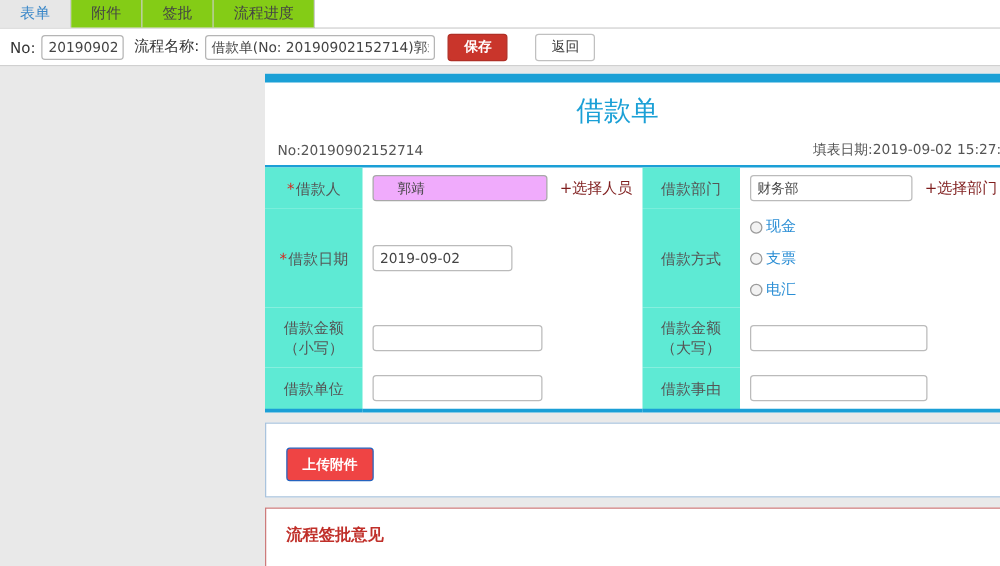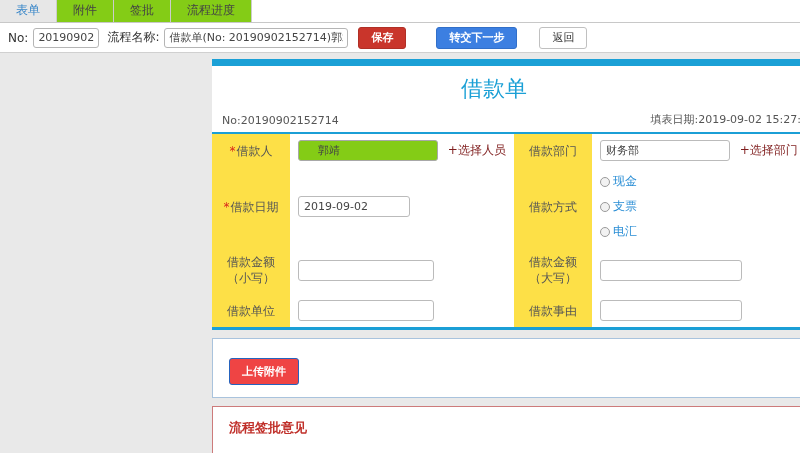--- a/index.html
+++ b/index.html
@@ -26,26 +26,26 @@
   .btn-save { background: #c9352b; color: #fff; border-color: #b02f26; margin-left: 10px; }
   .btn-next { background: #3c7fe1; color: #fff; border-color: #316fc9; margin-left: 30px; }
   .btn-back { background: #fff; color: #333; border-color: #c0c0c0; margin-left: 22px; font-weight: normal; }
   
   .content { margin-left: 212px; width: 600px; padding-top: 6px; }
   .panel-form { background: #fff; }
   .blue-bar { height: 7px; background: #1ba0d6; }
   .form-title { color: #1ba0d6; font-size: 22px; font-weight: normal; text-align: center; padding: 8px 36px 6px 0; }
   .no-date { display: flex; justify-content: space-between; align-items: flex-end; font-size: 11px; color: #555; padding: 2px 4px 5px 10px; border-bottom: 2px solid #1b9fd6; white-space: nowrap; }
   table.form-table { width: 100%; border-collapse: collapse; font-size: 12px; border-bottom: 3px solid #1b9fd6; }
-  td.lbl { width: 78px; background: #fde047; color: #555; text-align: center; padding: 8px 5px; line-height: 16px; }
+  td.lbl { width: 78px; background: #5eead4; color: #555; text-align: center; padding: 8px 5px; line-height: 16px; }
   td.fld { padding: 6px 8px; white-space: nowrap; }
   td.fld.c2 { width: 218px; }
   .req { color: #d9251c; margin-right: 1px; }
   .fld input { height: 21px; border: 1px solid #bbb; border-radius: 3px; font-size: 11px; color: #444; padding: 0 5px; font-family: inherit; background: #fff; vertical-align: middle; }
-  .fld input.ro { background: #84cc16; border-color: #a8a8a8; padding-left: 19px; }
+  .fld input.ro { background: #f0abfc; border-color: #a8a8a8; padding-left: 19px; }
   a.sel-link { color: #7f1d1d; text-decoration: none; font-size: 12px; margin-left: 6px; vertical-align: middle; }
   .radio-group { display: inline-flex; align-items: center; gap: 8px; flex-direction: column; }
   .radio-opt { display: inline-flex; align-items: center; gap: 3px; color: #2a8ed5; font-size: 12px; cursor: pointer; }
   .radio-circle { width: 10px; height: 10px; border-radius: 50%; border: 1px solid #9a9a9a; background: #f2f2f2; display: inline-block; }
   
   .panel-attach { margin-top: 8px; background: #fff; border: 1px solid #a9c3dd; padding: 10px 16px 12px; }
   .h-blue { color: #2e7bbf; font-size: 13px; font-weight: bold; margin: 2px 0 10px; }
   .alert-empty { background: #fcf8e3; border: 1px solid #ece1c3; padding: 6px 8px 6px 20px; font-size: 11px; color: #666; }
   .btn-upload { margin-top: 9px; background: #ef4444; color: #fff; border: 1px solid #2563be; border-radius: 3px; font-size: 11px; font-weight: bold; padding: 5px 12px; cursor: pointer; font-family: inherit; }
   
@@ -62,21 +62,20 @@
   <div class="tab">流程进度</div>
 </div>
 
 <div class="toolbar">
   <label>No:</label>
   <input id="no-input" type="text" value="20190902152714" style="">
   <span class="gap8"></span>
   <label>流程名称:</label>
   <input id="flow-input" type="text" value="借款单(No: 20190902152714)郭靖" style="">
   <button class="btn btn-save">保存</button>
-  <button class="btn btn-next">转交下一步</button>
   <button class="btn btn-back">返回</button>
 </div>
 
 <div class="content">
 
   <div class="panel-form">
     <div class="blue-bar"></div>
     <div class="form-title">借款单</div>
     <div class="no-date">
       <span>No:20190902152714</span>

